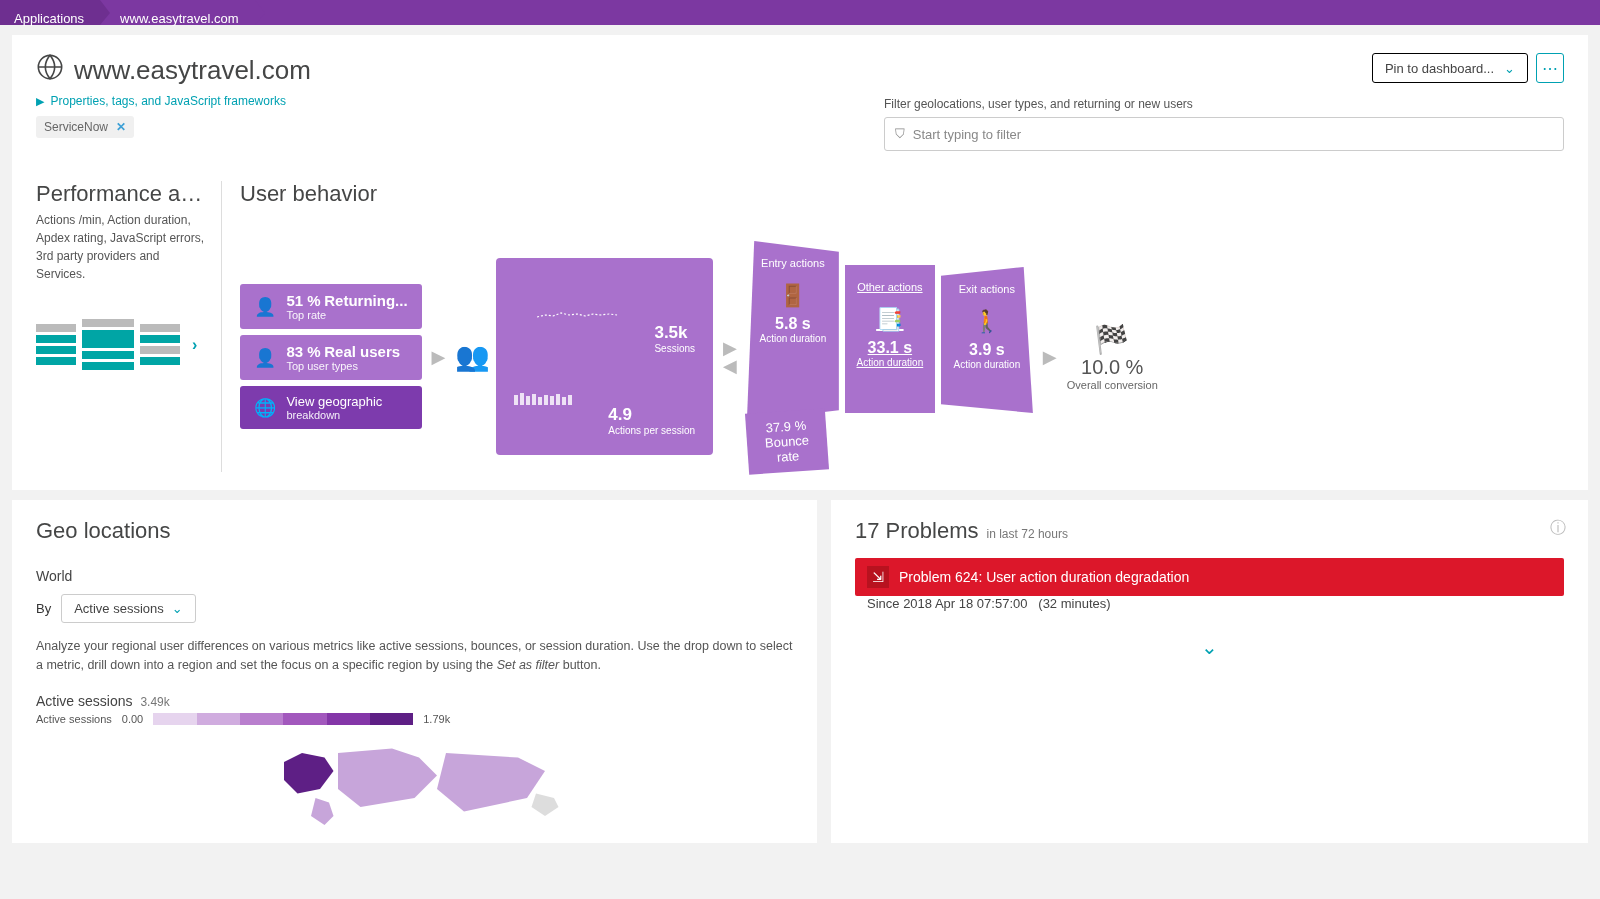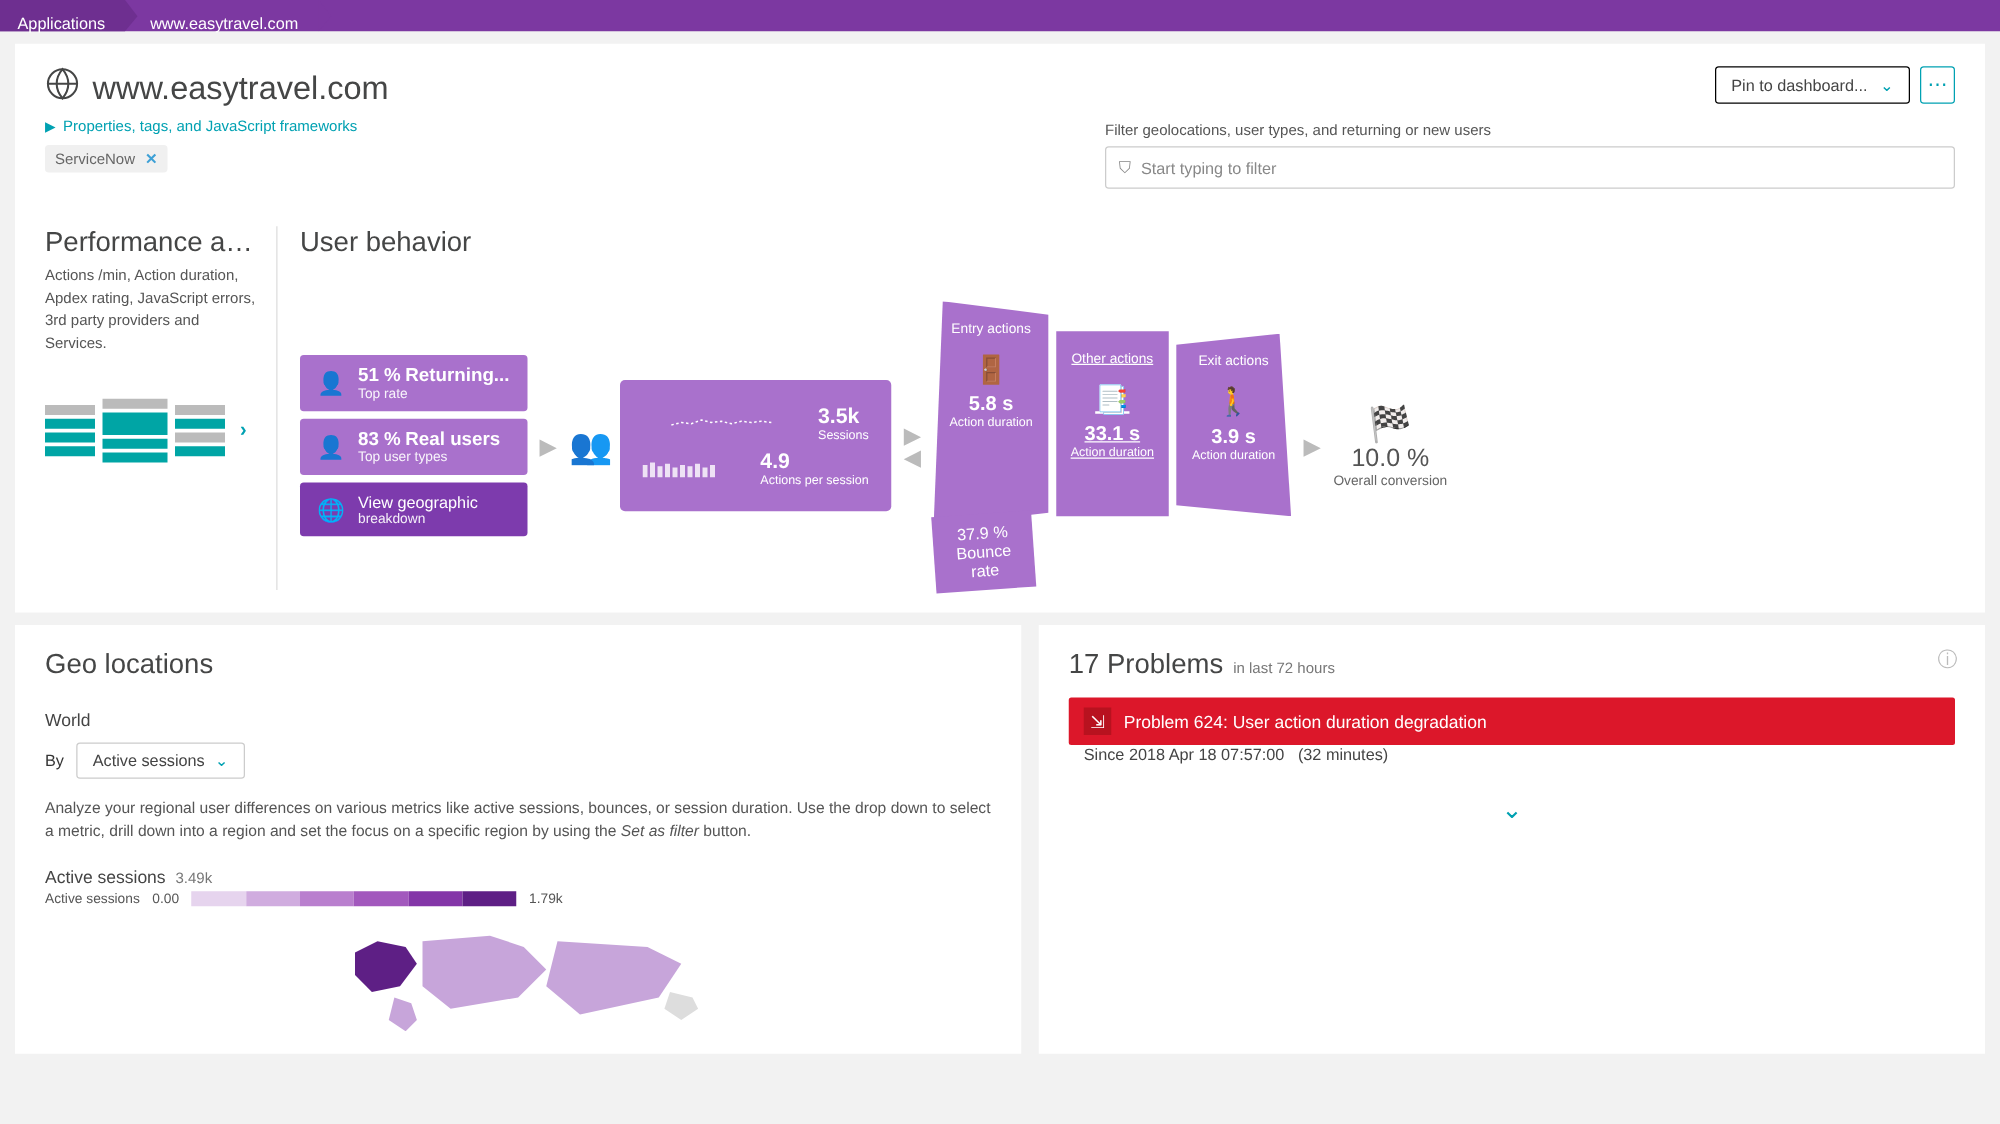--- a/index.html
+++ b/index.html
@@ -38,21 +38,21 @@
   .card-purple{background:#a971cc;color:#fff;border-radius:3px;padding:8px 14px;min-width:150px;display:flex;align-items:center;gap:10px;}
   .card-purple.dark{background:#7d3bad;}
   .card-purple .big{font-size:15px;font-weight:600;}
   .card-purple .small{font-size:11px;opacity:.92;display:block;}
   .stack{display:flex;flex-direction:column;gap:6px;}
   .person-icon{font-size:18px;}
   .flow-arrow{color:#bbb;font-size:18px;}
   .sessions-card{background:#a971cc;border-radius:4px;padding:14px 18px;min-width:206px;color:#fff;}
   .sessions-card .line{display:flex;align-items:center;gap:14px;margin:5px 0;}
   .sessions-card .spark{flex:1;height:14px;}
-  .big-num{font-size:17px;font-weight:600;}
+  .big-num{font-size:17px;font-weight:600;margin-top:46px;}
   .small-lbl{font-size:10px;}
   .funnel{display:flex;gap:6px;align-items:center;}
   .funnel-block{background:#a971cc;color:#fff;text-align:center;padding:16px 10px;position:relative;}
   .funnel-block .ftitle{font-size:11px;margin-bottom:14px;}
   .funnel-block .ficon{font-size:22px;margin:6px 0;}
   .funnel-block .fval{font-size:16px;font-weight:600;}
   .funnel-block .flbl{font-size:10px;}
   .fb1{width:92px;height:180px;clip-path:polygon(8% 0,100% 6%,100% 94%,0 100%);}
   .fb2{width:90px;height:148px;margin-top:16px;text-decoration:underline;}
   .fb3{width:92px;height:146px;margin-top:18px;clip-path:polygon(0 6%,90% 0,100% 100%,0 94%);}

